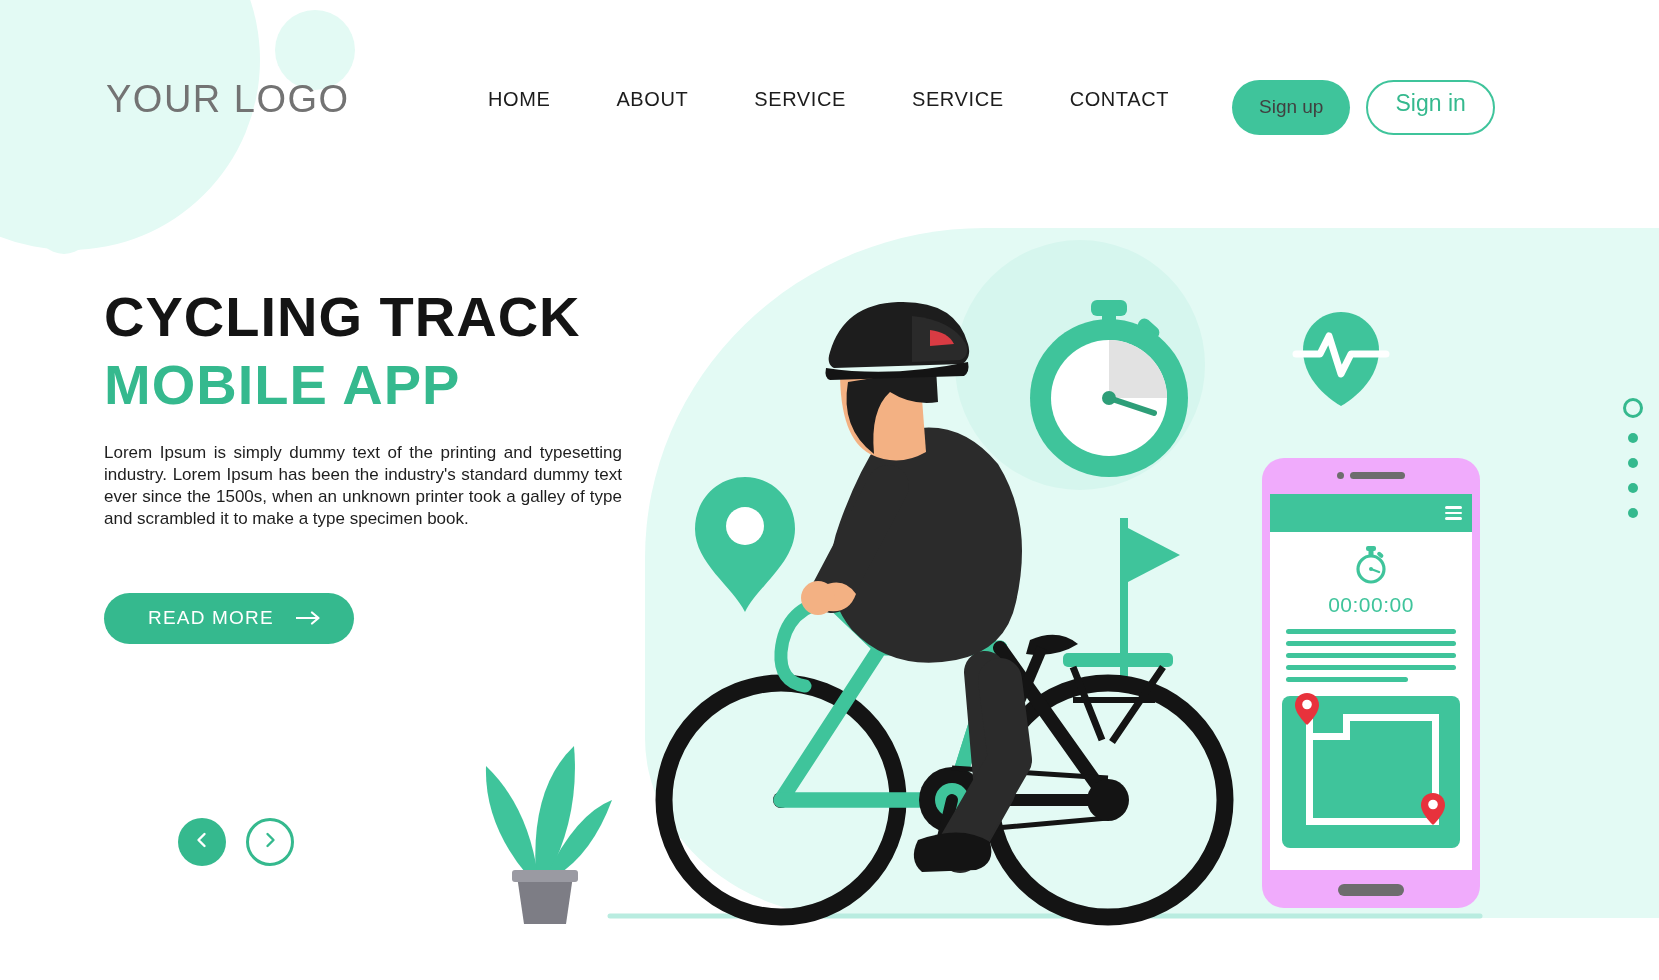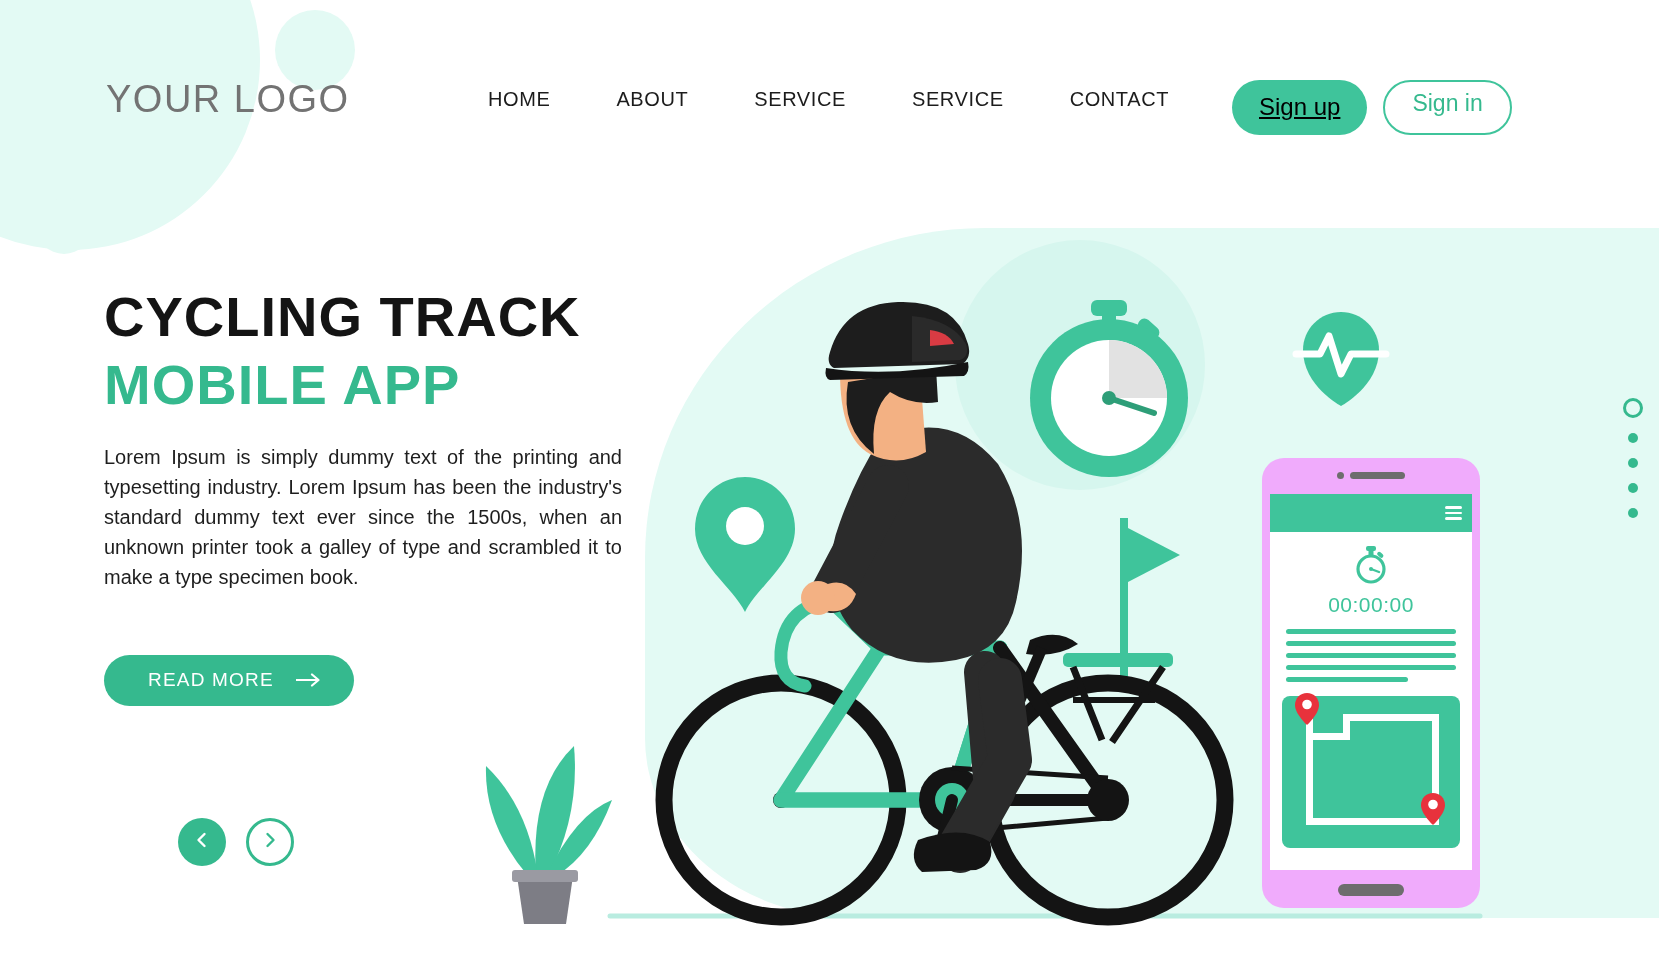--- a/index.html
+++ b/index.html
@@ -55,25 +55,24 @@
     position: absolute; left: 455px; top: 88px;
     display: flex; gap: 0px; align-items: center; text-align: right;
   }
   .nav-item {
     font-size: 20px; color: #1c1c1c; letter-spacing: 0.6px;
     padding: 0 33px; cursor: pointer; white-space: nowrap;
     font-weight: 400;
   }
   .auth { position: absolute; left: 1232px; top: 80px; display: flex; gap: 16px; }
   .btn-signup {
-    background: #3fc49b; color: #000000;
-    font-size: 24px; padding: 9px 27px 11px;
+    background: #3fc49b; color: #404040;
+    font-size: 19px; padding: 9px 27px 11px;
     border-radius: 30px; border: none; cursor: pointer;
     white-space: nowrap;
-    text-decoration: underline;
   }
   .btn-signin {
     background: #ffffff; color: #35b98e;
     font-size: 23px; padding: 8px 27px 16px;
     border-radius: 30px; border: 2.5px solid #3fc49b; cursor: pointer;
     white-space: nowrap;
   }
 
   
   .copy { position: absolute; left: 104px; top: 288px; width: 520px; }
@@ -81,21 +80,21 @@
     font-size: 56px; font-weight: 700; color: #141414;
     letter-spacing: 1px; line-height: 1.05; white-space: nowrap;
   }
   .title-2 {
     font-size: 56px; font-weight: 700; color: #35b98e;
     letter-spacing: 1px; line-height: 1.05; margin-top: 9px;
     white-space: nowrap;
   }
   .para {
     margin-top: 27px; width: 518px;
-    font-size: 20px; line-height: 30px;
+    font-size: 17px; line-height: 22px;
     color: #1e1e1e; text-align: justify;
   }
   .read-more {
     margin-top: 63px;
     display: inline-flex; align-items: center; gap: 22px;
     background: #35b98e; color: #ffffff;
     border: none; border-radius: 30px;
     padding: 14px 32px 15px 44px;
     font-size: 19px; letter-spacing: 1.2px; cursor: pointer;
   }

